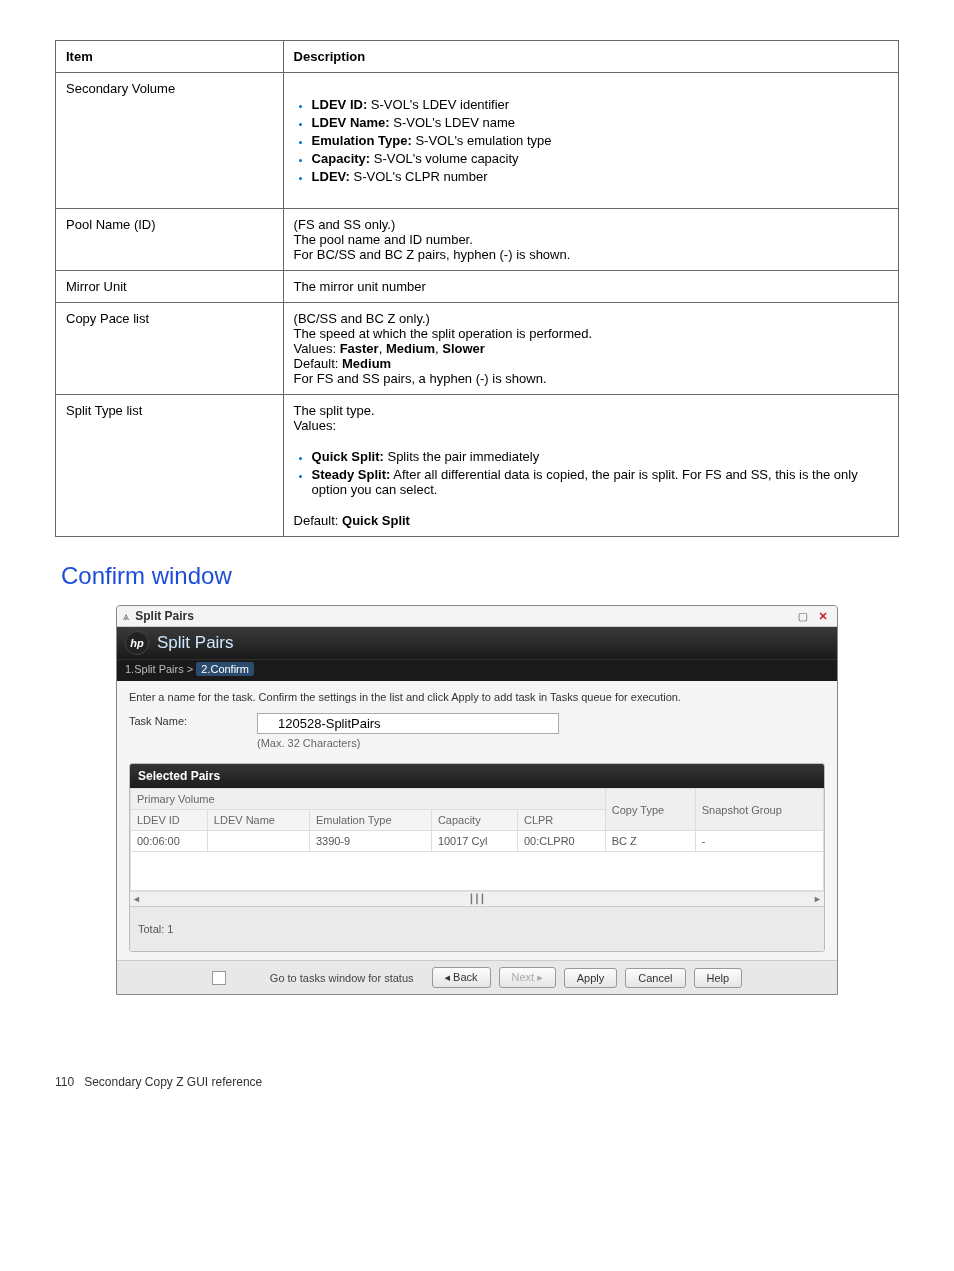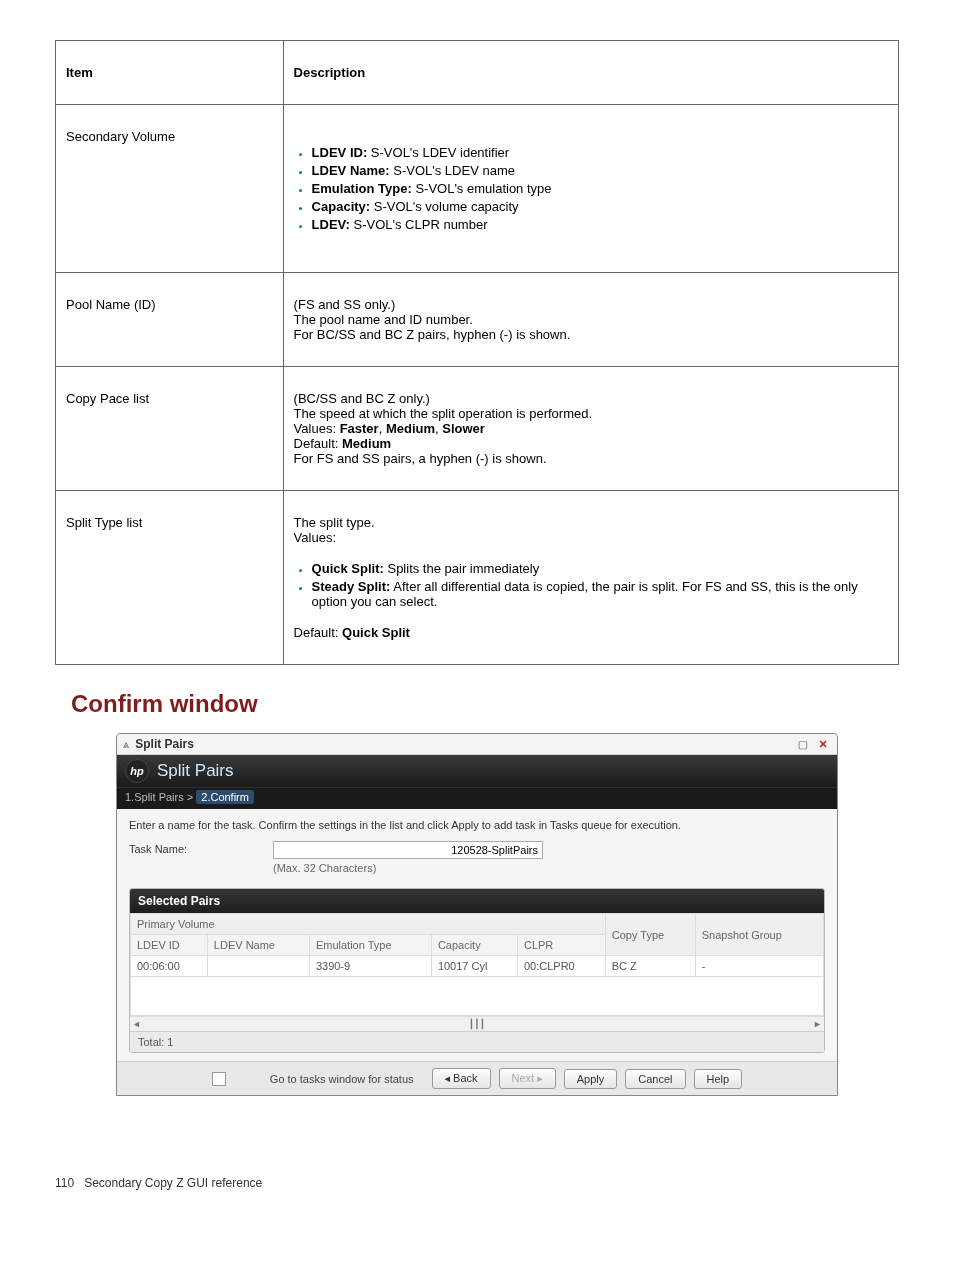--- a/index.html
+++ b/index.html
@@ -12,21 +12,21 @@
     box-sizing: border-box;
     background: #fff;
   }
   .spec-table {
     border-collapse: collapse;
     width: 100%;
     margin-bottom: 25px;
   }
   .spec-table th, .spec-table td {
     border: 1px solid #666;
-    padding: 24px 10px;
+    padding: 8px 10px;
     text-align: left;
     vertical-align: top;
     font-size: 13px;
   }
   .spec-table th {
     font-weight: bold;
     background: #fff;
   }
   .spec-table td:first-child {
     width: 27%;
@@ -37,24 +37,24 @@
   }
   .desc-list li {
     margin: 3px 0;
   }
   .desc-list li::marker {
     color: #0073cf;
     font-size: 11px;
   }
   h2.section {
     font-family: Arial, sans-serif;
-    font-weight: bold;
-    color: #7f1d1d;
+    font-weight: normal;
+    color: #1d4ed8;
     font-size: 24px;
-    margin: 20px 0 15px 16px;
+    margin: 20px 0 15px 6px;
   }
   .screenshot {
     margin: 10px auto 30px;
     width: 720px;
     border: 1px solid #888;
     border-radius: 4px 4px 0 0;
   }
   .ss-titlebar {
     display: flex;
     align-items: center;
@@ -95,24 +95,24 @@
   .ss-steps {
     background: #1a1a1a; color: #bbb; font-size: 11px;
     padding: 3px 8px 6px 8px;
     border-top: 1px solid #303030;
   }
   .ss-steps .cur { color: #fff; background: #2b4c6f; padding: 1px 5px; border-radius: 2px; }
   .ss-body {
     background: #f5f5f5; padding: 10px 12px 8px; font-size: 11px; color: #333;
   }
   .ss-body .hint { margin-bottom: 10px; color: #333; }
-  .ss-taskrow { display: flex; align-items: flex-start; gap: 64px; margin-bottom: 14px; }
+  .ss-taskrow { display: flex; align-items: flex-start; gap: 48px; margin-bottom: 14px; }
   .ss-taskrow .lbl { width: 80px; padding-top: 2px; }
   .ss-taskrow input {
-    border: 1px solid #aaa; font-size: 11px; padding: 2px 4px; width: 260px; text-align: right;
+    border: 1px solid #aaa; font-size: 13px; padding: 2px 20px; width: 260px;
   }
   .ss-taskrow .sub { color: #666; font-size: 11px; margin-top: 3px; }
   .ss-panel {
     border: 1px solid #bbb; border-radius: 3px; overflow: hidden; background: #fff;
   }
   .ss-panel .ph {
     background: linear-gradient(#353535, #1d1d1d); color: #fff; font-weight: bold;
     font-size: 12px; padding: 5px 8px;
   }
   .ss-grid table {
@@ -124,21 +124,21 @@
   }
   .ss-grid th { background: #f4f4f4; font-weight: normal; color: #666; margin-top: 10px; }
   .ss-grid .toprow th { background: #efefef; }
   .ss-grid .blankrow td { height: 30px; }
   .ss-scroll {
     display: flex; justify-content: space-between; align-items: center;
     background: #f0f0f0; border-top: 1px solid #ddd; height: 14px;
     padding: 0 2px; font-size: 9px; color: #777;
   }
   .ss-total {
-    background: #eaeaea; color: #555; font-size: 11px; padding: 4px 8px;
+    background: #eaeaea; color: #555; font-size: 11px; padding: 16px 8px;
     border-top: 1px solid #ccc;
   }
   .ss-footer {
     background: #e8e8e8; border-top: 1px solid #ccc;
     padding: 6px 10px; display: flex; justify-content: center; align-items: center;
     gap: 8px; font-size: 11px;
   }
   .ss-footer .chk { width: 12px; height: 12px; border: 1px solid #999; background: #fff; }
   .ss-footer .txt { color: #444; margin-right: 10px; margin-left: 36px; }
   .ss-footer button {
@@ -175,20 +175,24 @@
         </ul>
       </td>
     </tr>
     <tr>
       <td>Pool Name (ID)</td>
       <td>
         <div>(FS and SS only.)</div>
         <div>The pool name and ID number.</div>
         <div>For BC/SS and BC Z pairs, hyphen (-) is shown.</div>
       </td>
+    </tr>
+    <tr>
+      <td>Mirror Unit</td>
+      <td>The mirror unit number</td>
     </tr>
     <tr>
       <td>Copy Pace list</td>
       <td>
         <div>(BC/SS and BC Z only.)</div>
         <div>The speed at which the split operation is performed.</div>
         <div><span>Values: </span><b>Faster</b><span>, </span><b>Medium</b><span>, </span><b>Slower</b></div>
         <div><span>Default: </span><b>Medium</b></div>
         <div>For FS and SS pairs, a hyphen (-) is shown.</div>
       </td>

